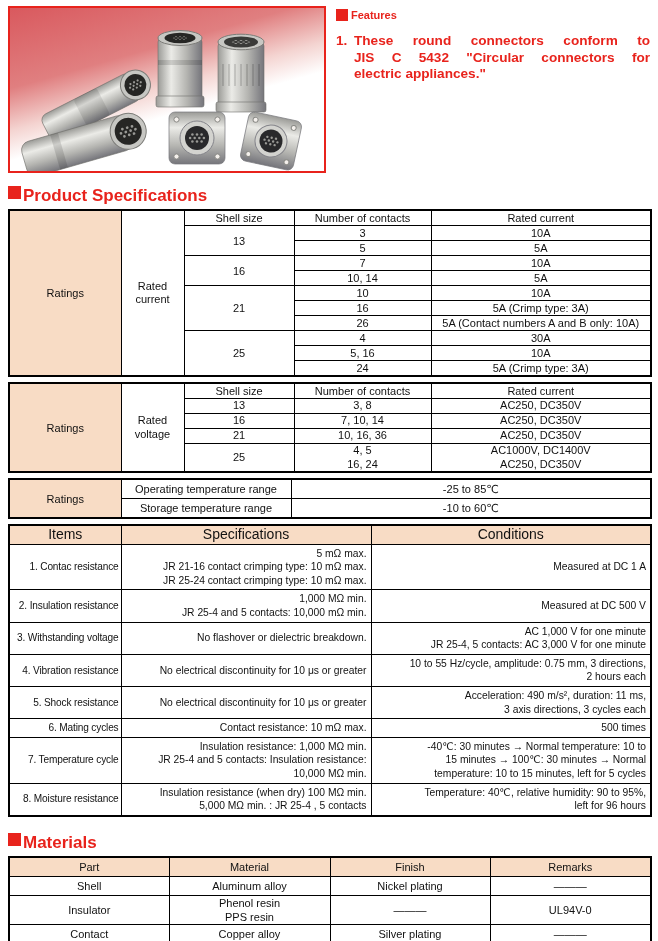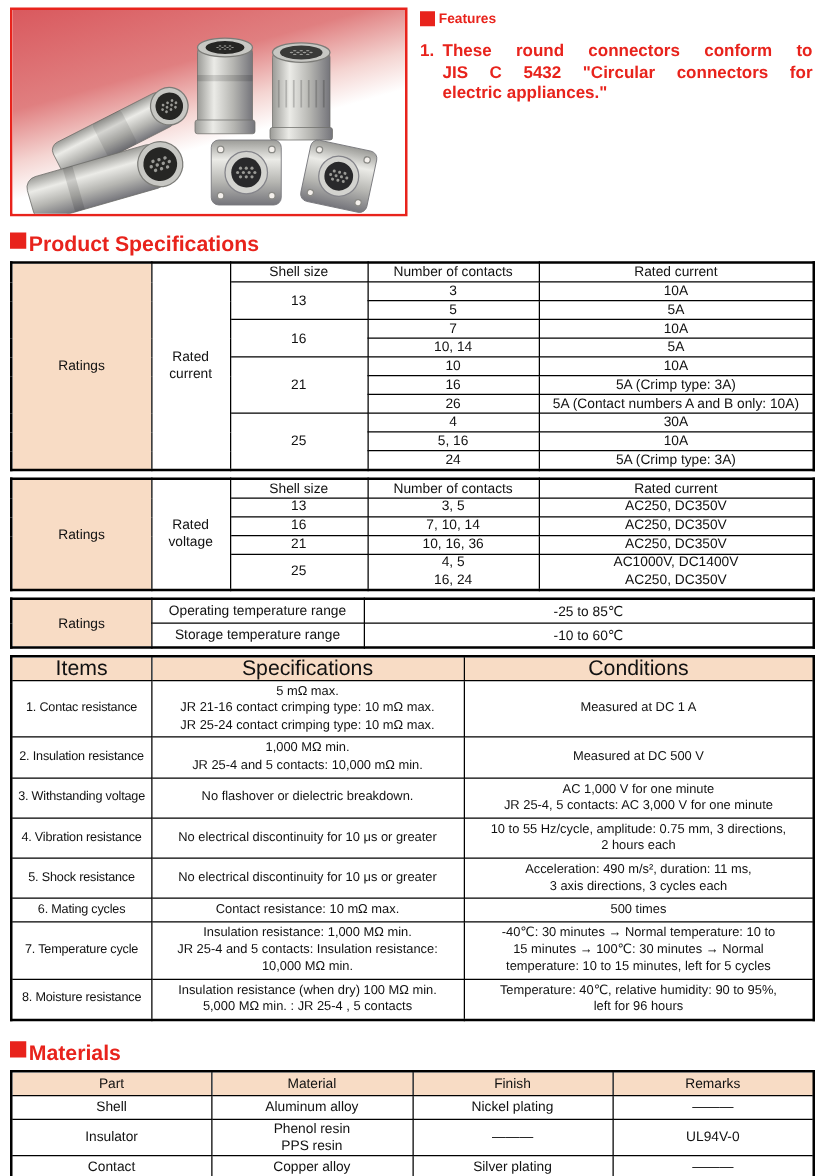--- a/index.html
+++ b/index.html
@@ -21,22 +21,22 @@
   .feat-line.last{text-align-last:left;}
   .sec-head{display:flex;align-items:flex-start;gap:2px;margin:12px 0 3px;}
   .sec-title{font-size:17px;font-weight:bold;color:var(--red);}
   table{border-collapse:collapse;table-layout:fixed;width:642px;margin:0 0 5px 0;
         font-size:11px;border:2px solid #000;}
   td{border:1px solid #000;text-align:center;vertical-align:middle;padding:0 3px;height:14px;
      overflow:hidden;}
   .peach{background:var(--peach);}
   .pre{white-space:pre-line;line-height:13.5px;}
   .t3 td{height:18px;}
-  .t4 td{text-align:center;height:auto;padding:2px 4px;line-height:13.6px;font-size:10.3px;}
-  .t4 .hdr td{text-align:center;height:13px;font-size:17px;}
+  .t4 td{text-align:right;height:auto;padding:2px 4px;line-height:13.6px;font-size:10.3px;}
+  .t4 .hdr td{text-align:center;height:13px;font-size:14px;}
   .t4 .item-cell{font-size:10.1px;letter-spacing:-0.15px;padding:2px 2px;white-space:nowrap;}
   .t5 td{height:18px;line-height:14px;}
 </style>
 </head>
 <body>
 
 <div class="page" style="--red: #e8231c; --peach: #f8dcc5;">
   <div class="content">
 
     <div class="top">
@@ -236,21 +236,21 @@
       <tbody>
           <tr>
             <td rowspan="5" class="peach">Ratings</td>
             <td rowspan="5" class="pre">Rated voltage</td>
             <td>Shell size</td>
             <td>Number of contacts</td>
             <td>Rated current</td>
           </tr>
           <tr>
             <td class="pre">13</td>
-            <td class="pre">3, 5</td>
+            <td class="pre">3, 8</td>
             <td class="pre">AC250, DC350V</td>
           </tr>
           <tr>
             <td class="pre">16</td>
             <td class="pre">7, 10, 14</td>
             <td class="pre">AC250, DC350V</td>
           </tr>
           <tr>
             <td class="pre">21</td>
             <td class="pre">10, 16, 36</td>

